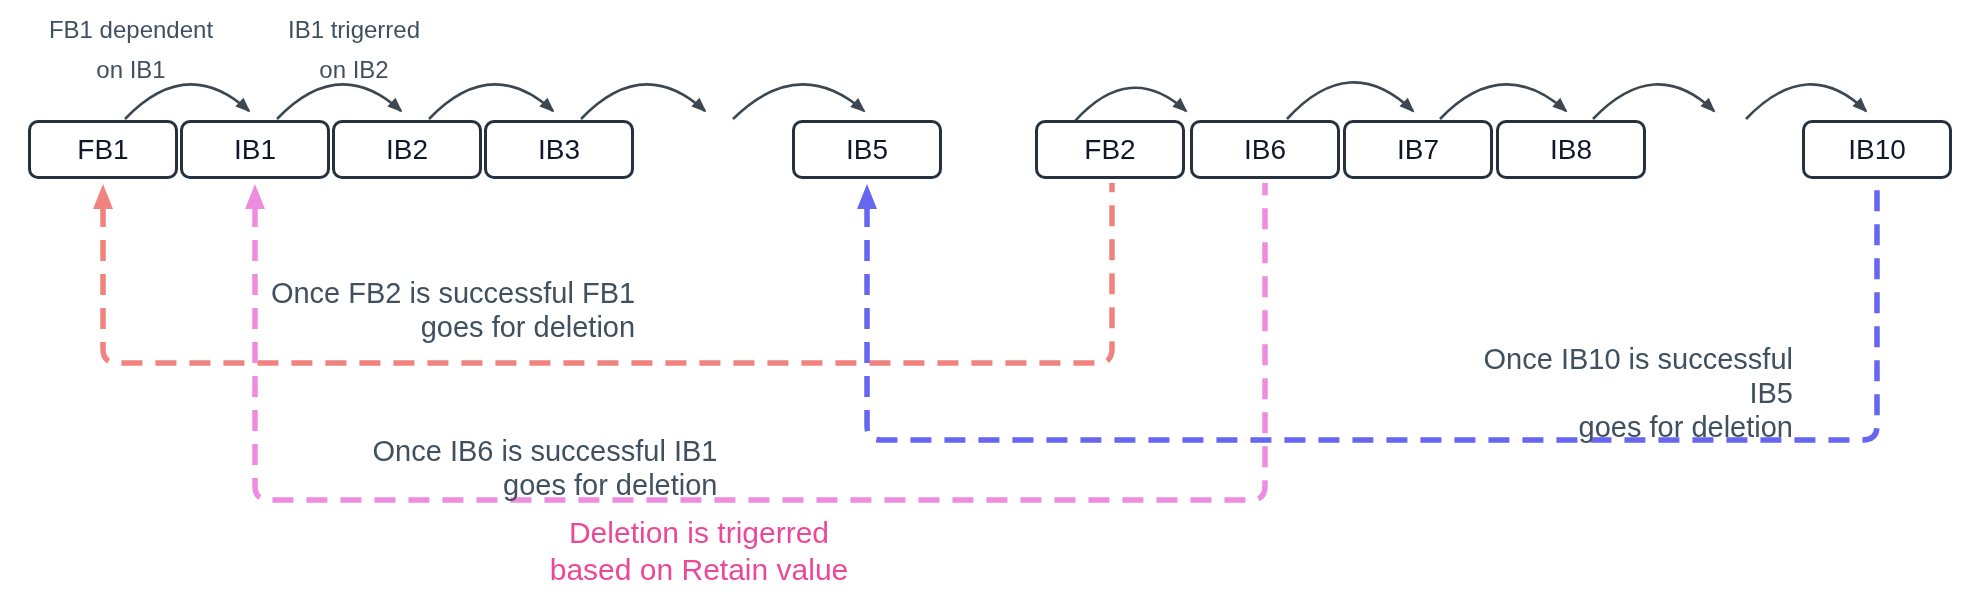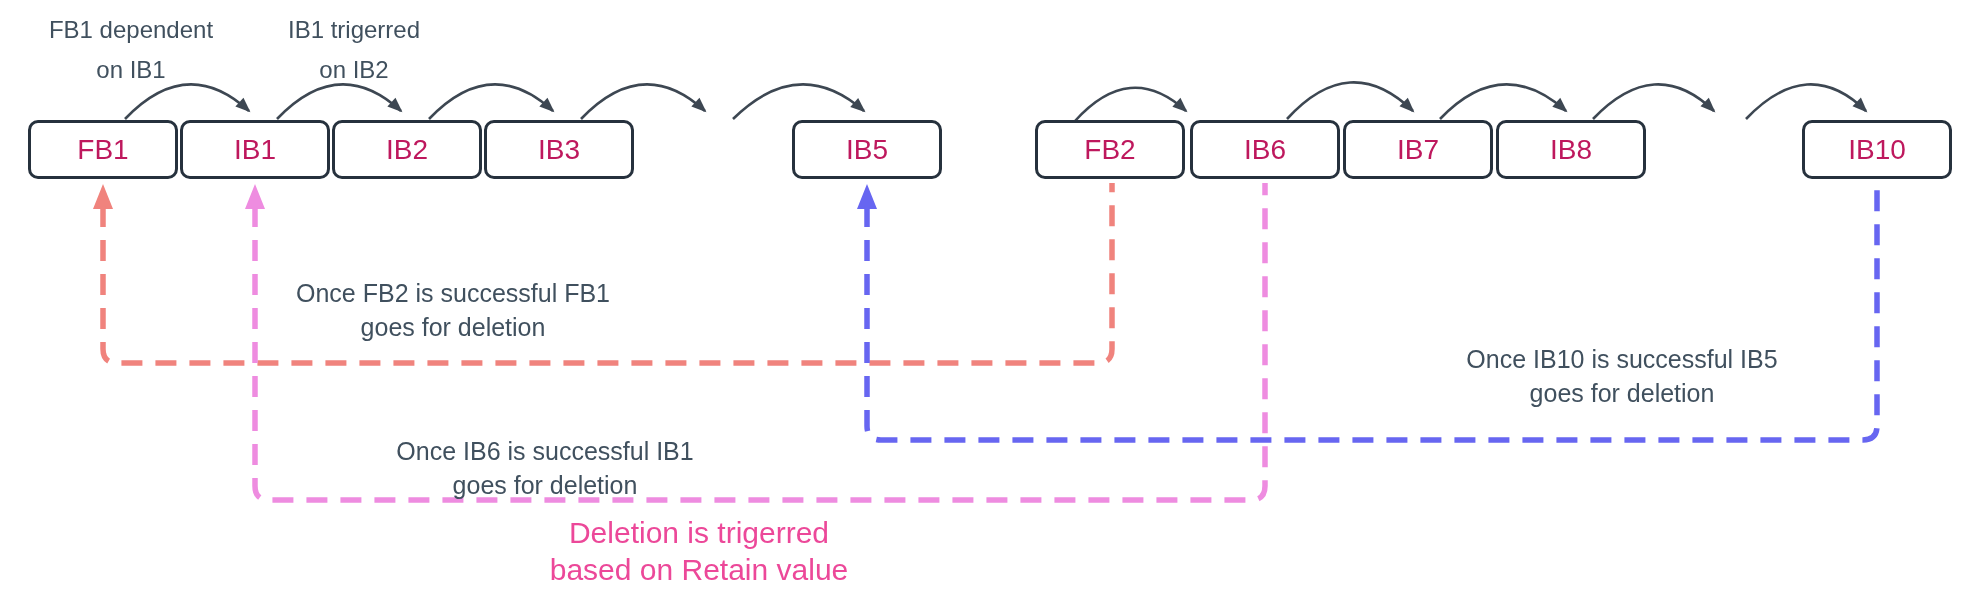--- a/index.html
+++ b/index.html
@@ -10,28 +10,28 @@
     font-family:"Liberation Sans",sans-serif;
     overflow:hidden;
   }
   .layer{position:absolute;left:0;top:0;width:1964px;height:616px;}
   .node{
     position:absolute;top:120px;width:150px;height:59px;
     box-sizing:border-box;
     border:3.5px solid #26313d;border-radius:10px;
     background:#ffffff;
     display:flex;align-items:center;justify-content:center;
-    font-size:28px;color:#be185d;
+    font-size:28px;color:#0f172a;
   }
   .ann{
     position:absolute;transform:translateX(-50%);
     text-align:center;white-space:pre-line;color:#40505e;
   }
   .dep-label{font-size:24px;line-height:40px;}
-  .del-label{font-size:25px;line-height:34px;}
+  .del-label{font-size:29px;line-height:34px;text-align:right;}
   .caption{font-size:30px;line-height:37px;color:#ec4899;}
 </style>
 </head>
 <body>
 
 <div class="canvas">
 
   <svg class="layer" viewBox="0 0 1964 616">
     <defs>
       <marker id="arrowhead" markerUnits="userSpaceOnUse" markerWidth="18" markerHeight="14" refX="14" refY="7" orient="auto">

